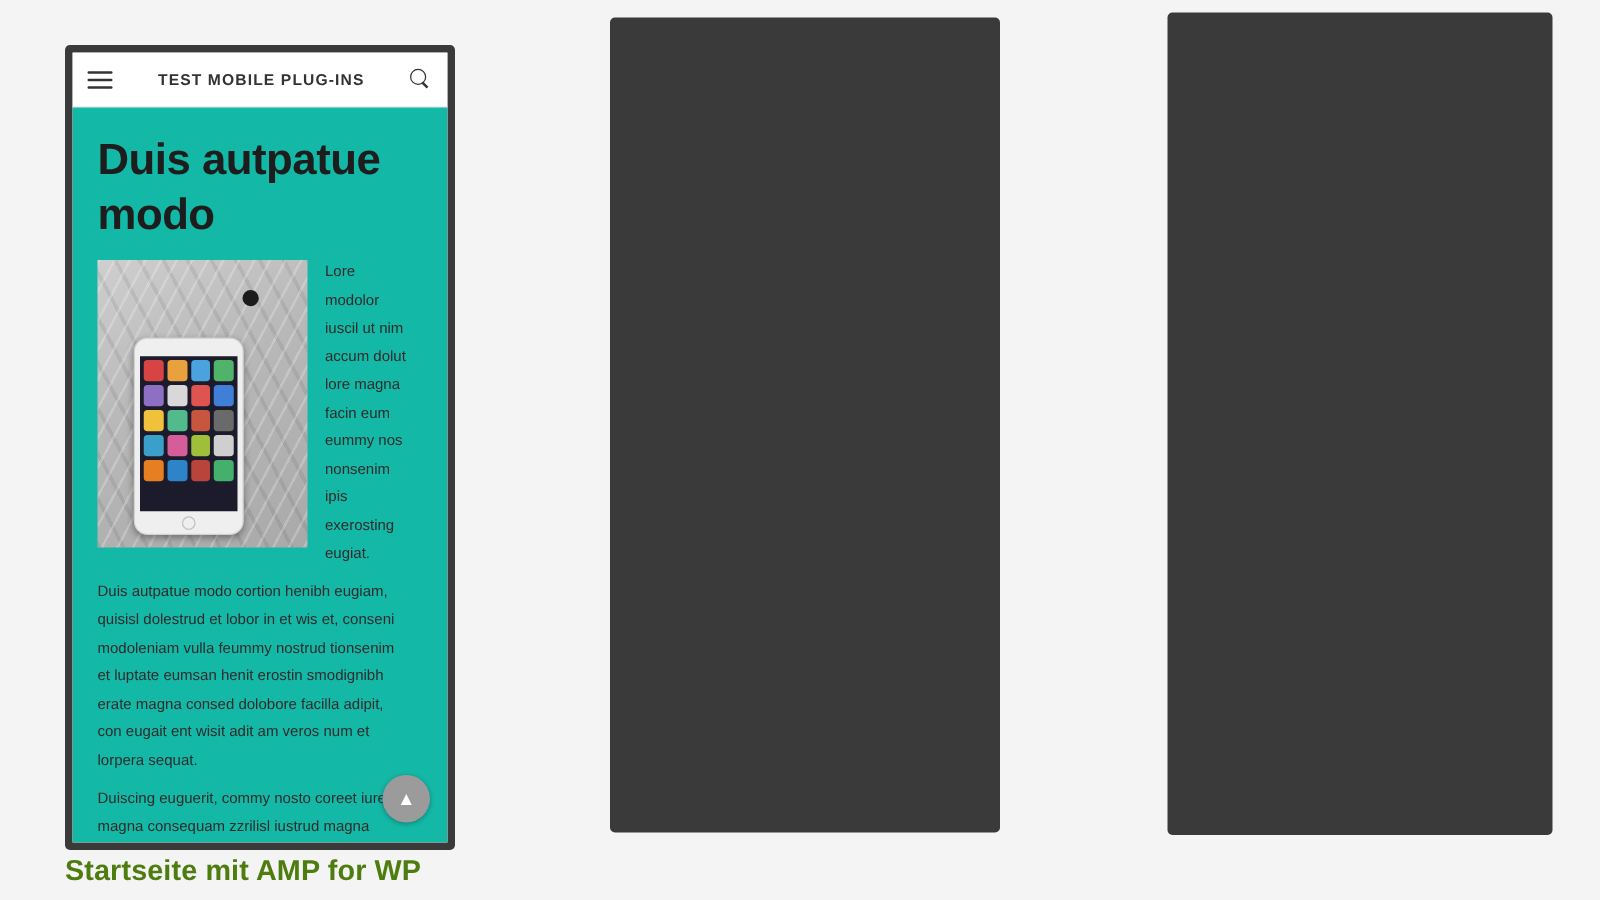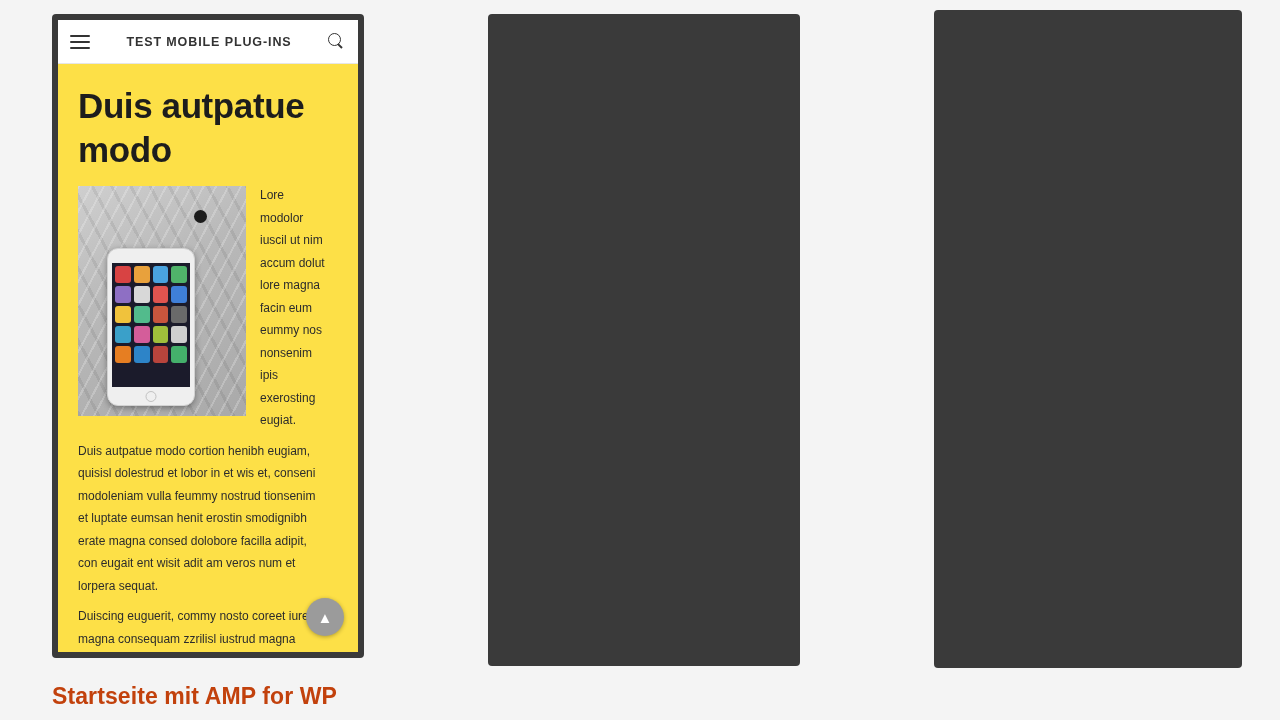--- a/index.html
+++ b/index.html
@@ -27,27 +27,27 @@
     position: absolute;
     left: 6px; top: 6px; right: 6px; bottom: 6px;
     overflow: hidden;
     background: #fff;
   }
 
   .caption {
     position: absolute;
     font-size: 23px;
     font-weight: bold;
-    color: #c2410c;
+    color: #4d7c0f;
     letter-spacing: 0.1px;
     white-space: nowrap;
   }
 
   
-  #phone1 { left: 52px; top: 14px; width: 312px; height: 644px; }
+  #phone1 { left: 52px; top: 36px; width: 312px; height: 644px; }
   #screen1 { background: #f2f2f2; }
   .appbar {
     height: 44px;
     background: #fff;
     display: flex;
     align-items: center;
     padding: 0 12px;
     border-bottom: 1px solid #e6e6e6;
   }
   .burger {
@@ -79,21 +79,21 @@
   .search-glass::after {
     content: "";
     position: absolute;
     width: 6px; height: 1.7px;
     background: #333;
     transform: rotate(45deg);
     left: 9px; top: 12.5px;
   }
   .article {
     padding: 14px 32px 0 20px;
-    background: #fde047;
+    background: #14b8a6;
     height: calc(100% - 44px);
     overflow: hidden;
     position: relative;
   }
   .article h1 {
     margin: 6px 0 12px 0;
     font-size: 35px;
     line-height: 44px;
     font-weight: bold;
     color: #1d1d1d;

